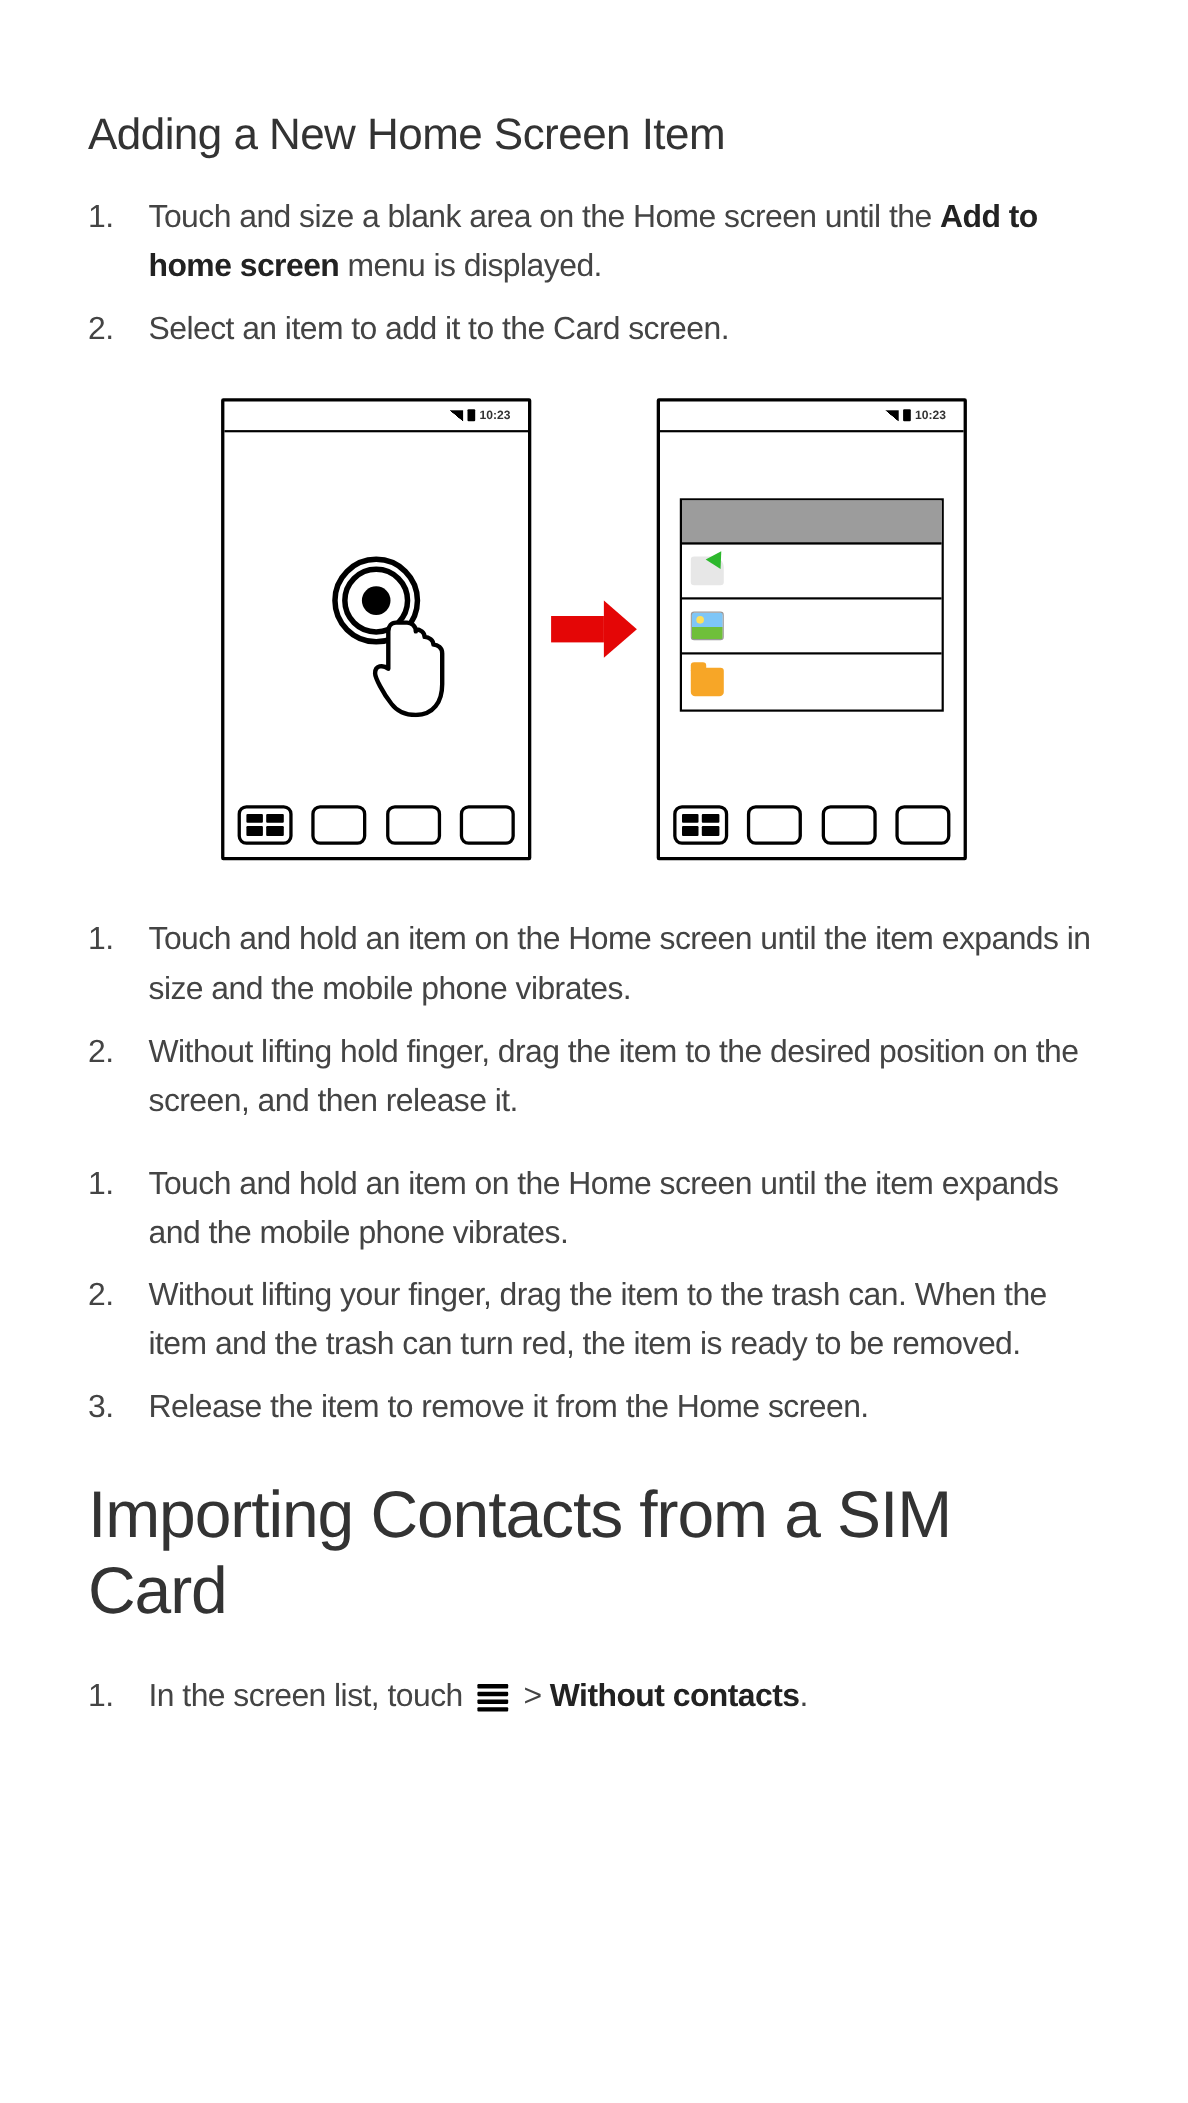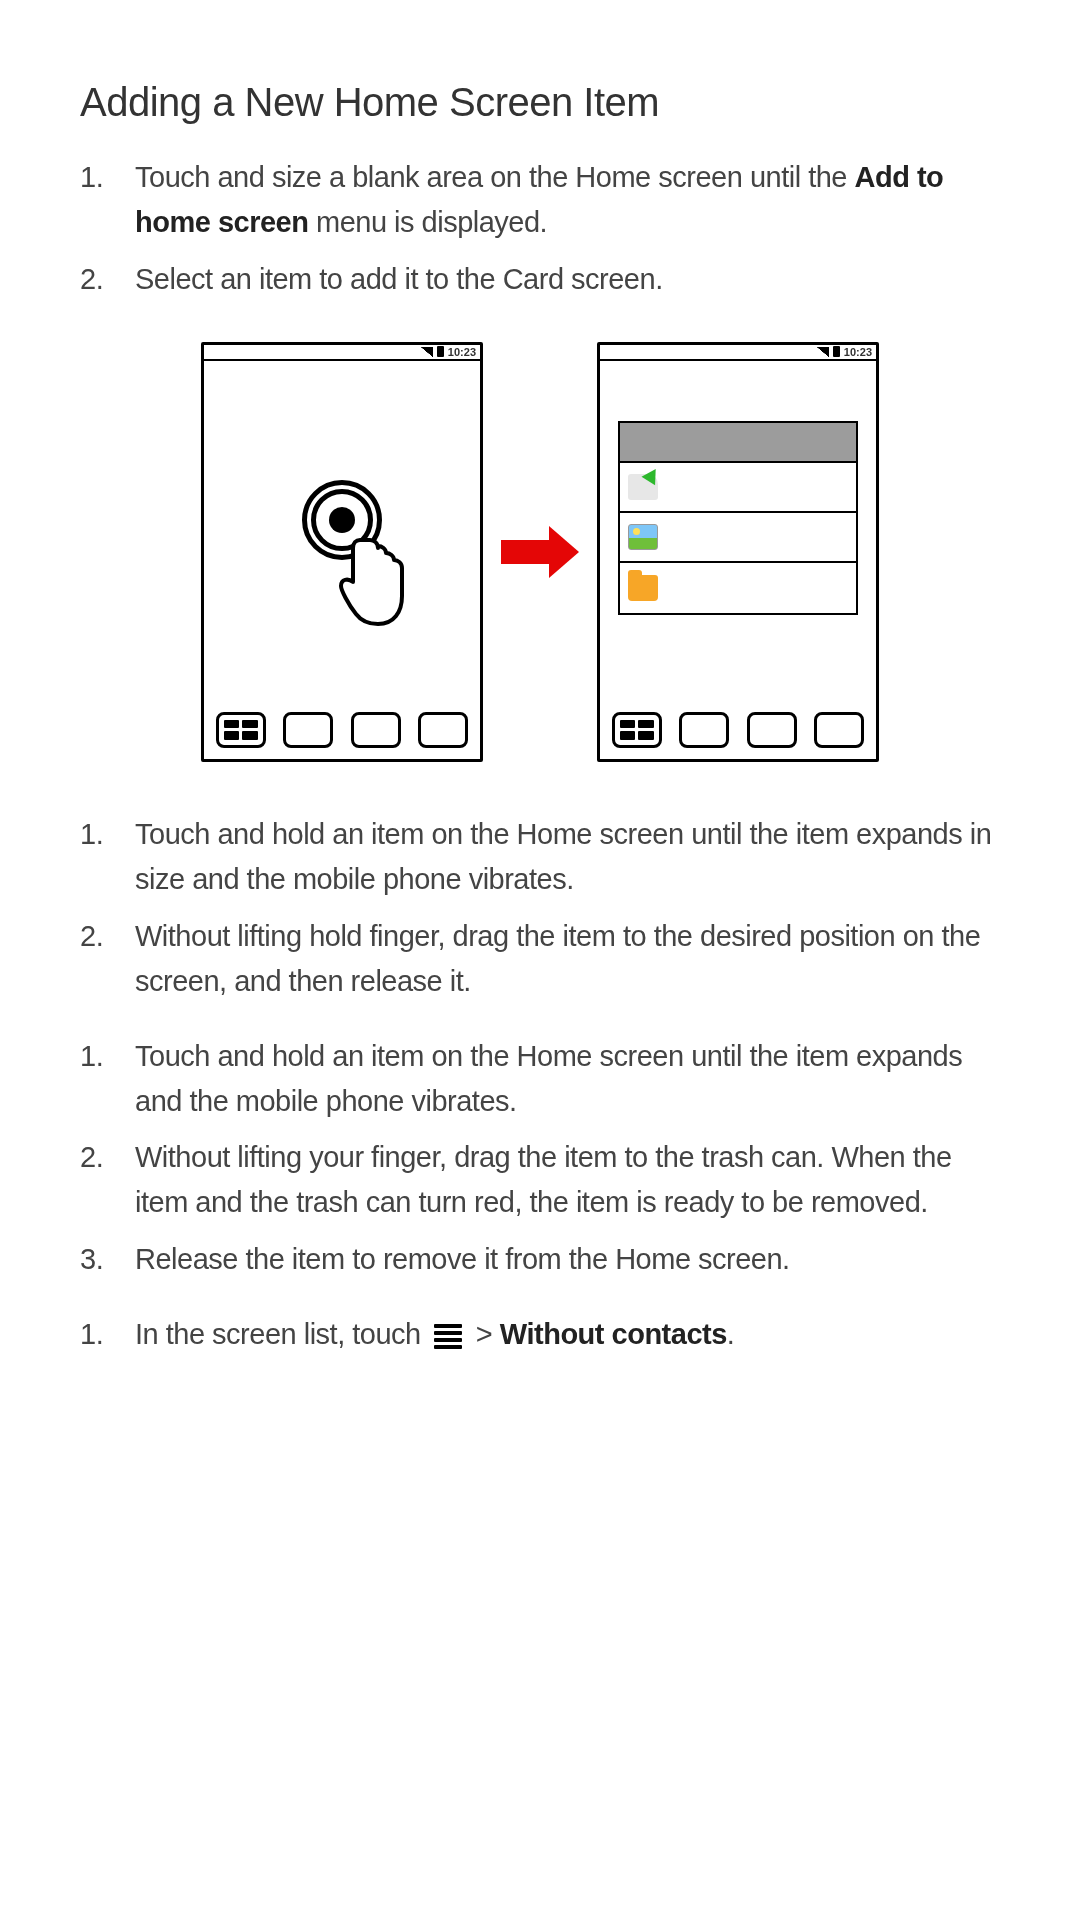--- a/index.html
+++ b/index.html
@@ -11,20 +11,21 @@
   }
   .page {
     padding: 80px 80px 80px 80px;
   }
   h2.section {
     font-size: 40px;
     font-weight: 400;
     color: #333;
     margin-bottom: 30px;
     letter-spacing: -0.5px;
+    margin-top: 20px;
   }
   h1.big {
     font-size: 60px;
     font-weight: 400;
     color: #333;
     margin-top: 40px;
     margin-bottom: 40px;
     letter-spacing: -1px;
     line-height: 1.15;
   }
@@ -65,27 +66,27 @@
     width: 282px;
     height: 420px;
     border: 3px solid #000;
     border-radius: 2px;
     background: #fff;
     position: relative;
     display: flex;
     flex-direction: column;
   }
   .statusbar {
-    height: 16px;
+    height: 28px;
     border-bottom: 2px solid #000;
     display: flex;
     justify-content: flex-end;
     align-items: center;
     gap: 4px;
-    padding: 0 4px;
+    padding: 0 16px;
     font-size: 11px;
     font-weight: 700;
   }
   .sig { width: 12px; height: 10px; background: linear-gradient(to top right, transparent 48%, #000 50%); }
   .bat { width: 7px; height: 11px; background: #000; border-radius: 1px; }
   .time { font-size: 11px; }
   .screen {
     flex: 1;
     position: relative;
   }
@@ -329,20 +330,21 @@
       <span>Touch and hold an item on the Home screen until the item expands and the mobile phone vibrates.</span>
     </li>
     <li>
       <span>Without lifting your finger, drag the item to the trash can. When the item and the trash can turn red, the item is ready to be removed.</span>
     </li>
     <li>
       <span>Release the item to remove it from the Home screen.</span>
     </li>
   </ol>
 
+  <h1 class="big">Importing Contacts from a SIM Card</h1>
 
   <ol class="steps">
     <li>
       <span>In the screen list, touch </span><span class="menu-glyph"><span></span><span></span><span></span><span></span></span><span> &gt; </span><span class="bold">Without contacts</span><span>.</span>
     </li>
   </ol>
 
 </div>
 
 </body></html>

